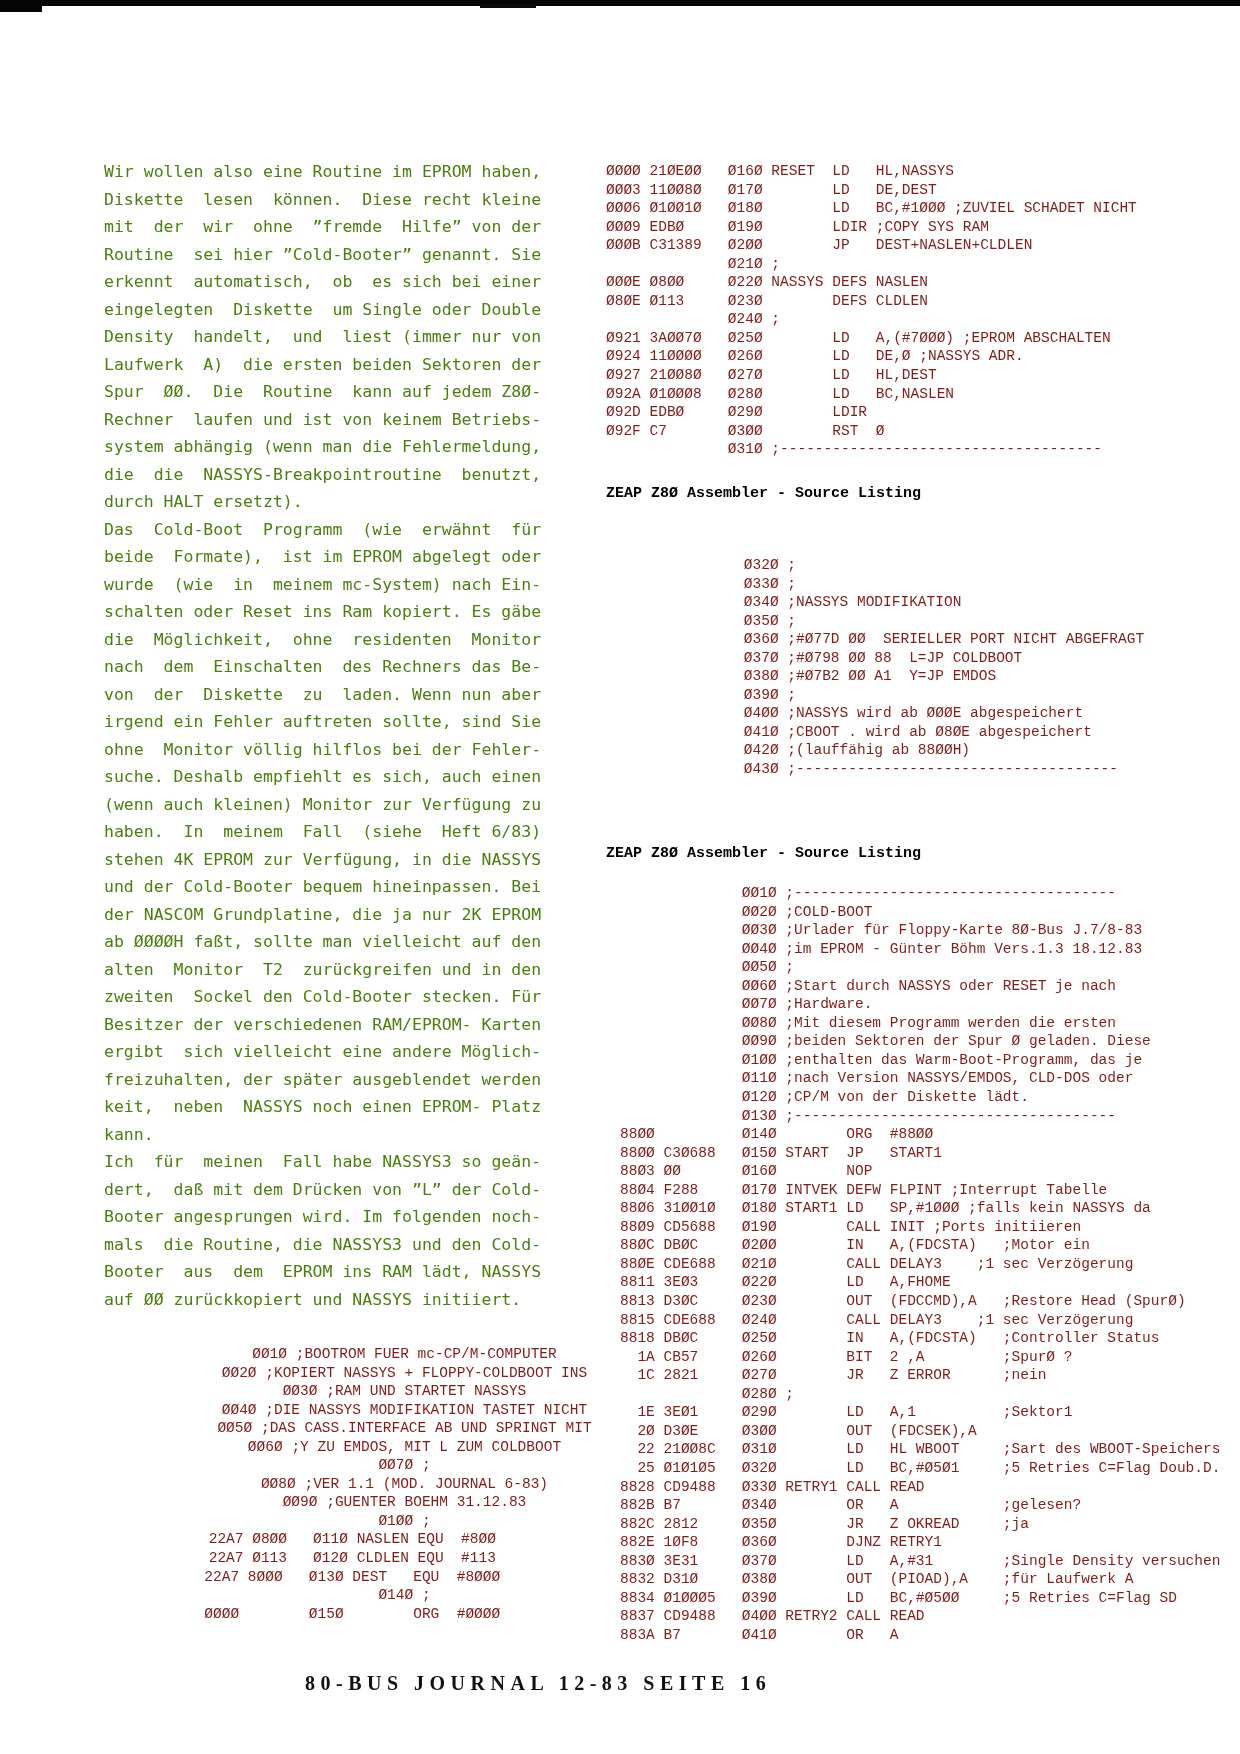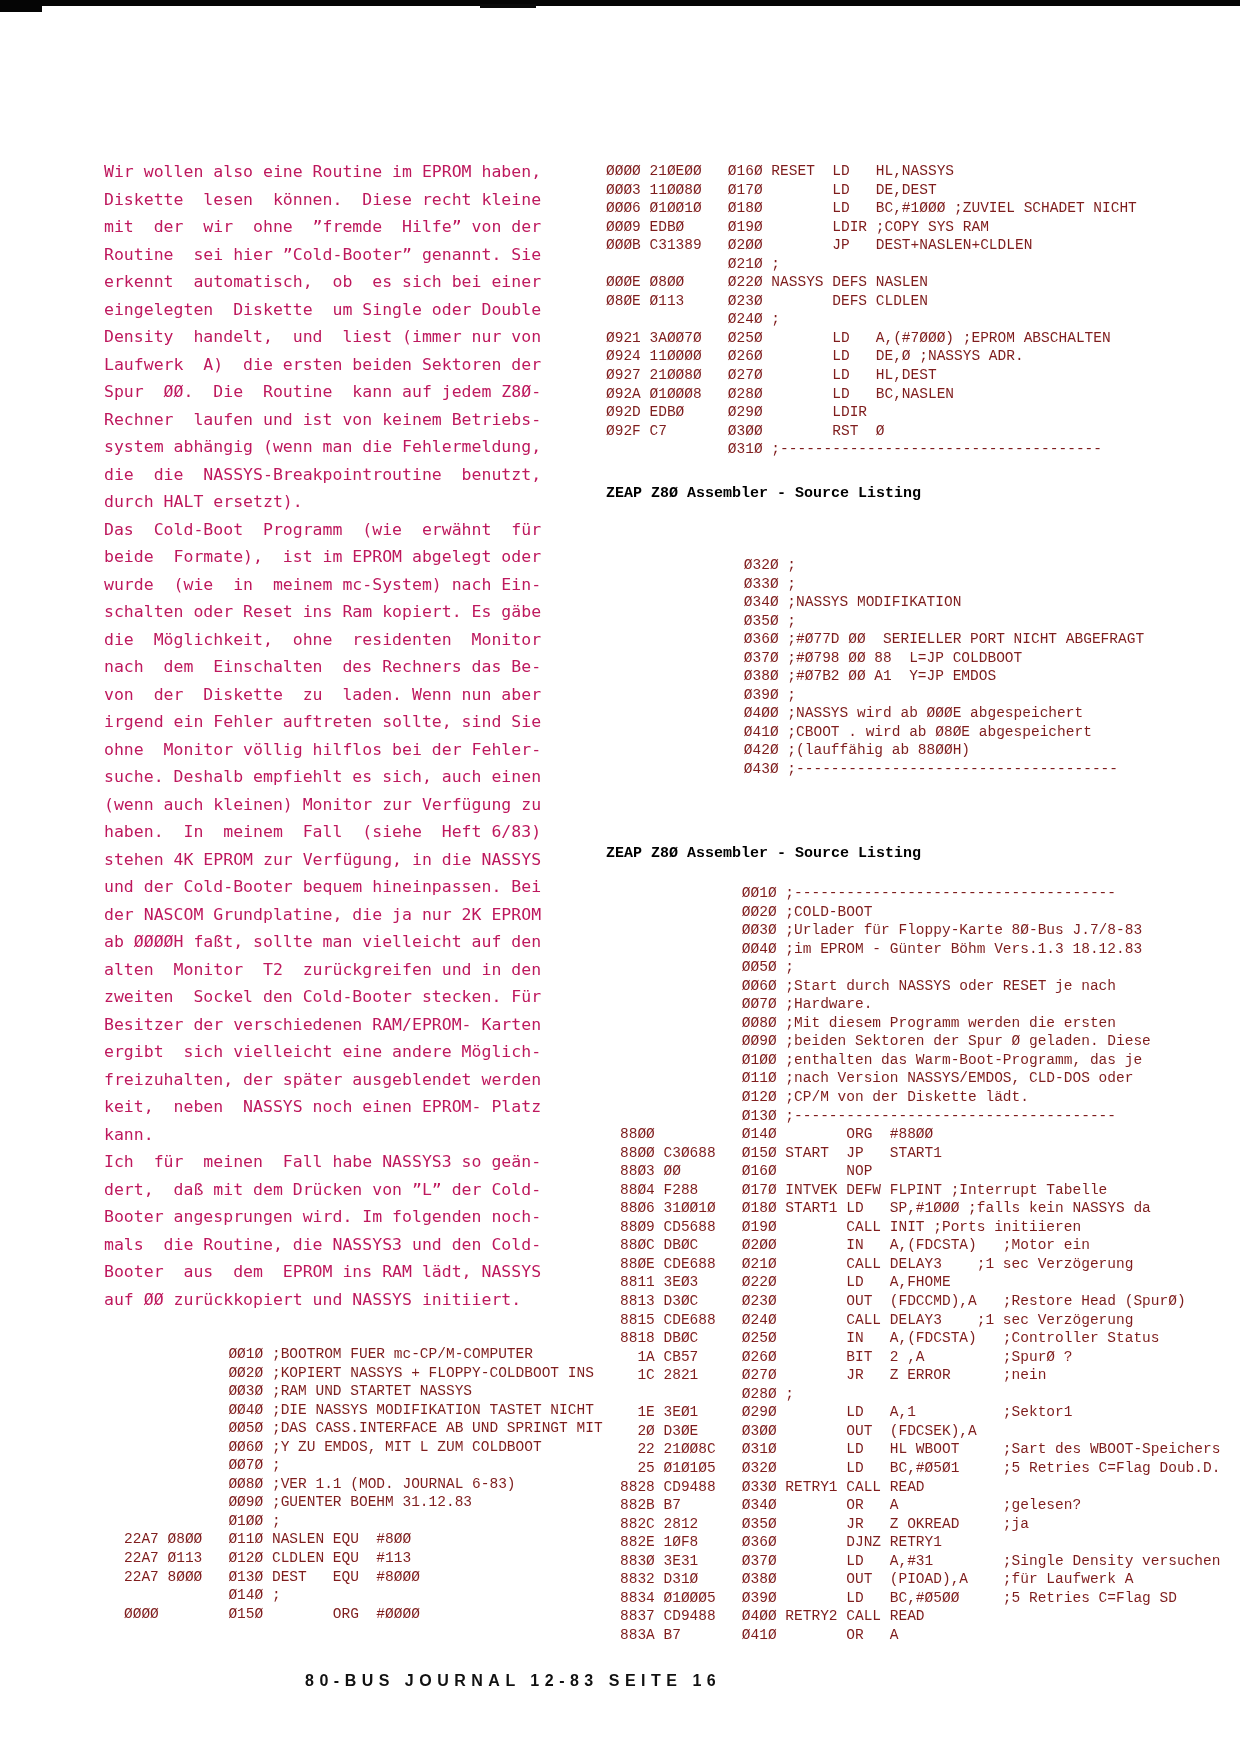--- a/index.html
+++ b/index.html
@@ -24,52 +24,52 @@
     position: absolute; top: 4px; left: 480px;
     width: 56px; height: 4px; background: #0a0a0a;
   }
   
   .left-text {
     position: absolute;
     left: 104px; top: 158px; width: 452px;
     font-family: "DejaVu Sans Mono", monospace;
     font-size: 16.5px;
     line-height: 27.5px;
-    color: #be185d;
+    color: #4d7c0f;
   }
   .left-text .line { white-space: pre; }
   
   .listing {
     position: absolute;
     font-family: "Liberation Mono", monospace;
     font-size: 14.5px;
     line-height: 18.55px;
     color: #7f1d1d;
     font-weight: 500;
   }
   .listing .line { white-space: pre; }
   #listing-part1 { left: 606px; top: 162px; }
   #zeap-header-1 { left: 606px; top: 485px; }
   #listing-part2 { left: 622px; top: 528px; margin-top: 28px; }
   #zeap-header-2 { left: 606px; top: 845px; }
   #listing-part3 { left: 606px; top: 884px; margin-left: 14px; }
-  #listing-bootrom { left: 124px; top: 1345px; }
+  #listing-bootrom { left: 113px; top: 1345px; text-align: center; }
   .zeap-header {
     position: absolute;
     font-family: "Liberation Mono", monospace;
     font-size: 15px;
     font-weight: bold;
     color: #000000;
     white-space: pre;
   }
   .footer {
     position: absolute;
     left: 305px; top: 1672px;
-    font-family: Liberation Sans, sans-serif;
-    font-size: 16px;
+    font-family: Liberation Serif, serif;
+    font-size: 20px;
     font-weight: bold;
     letter-spacing: 5.5px;
     color: #111111;
     white-space: pre;
   }
 </style>
 </head>
 <body>
 
 <div class="page">

